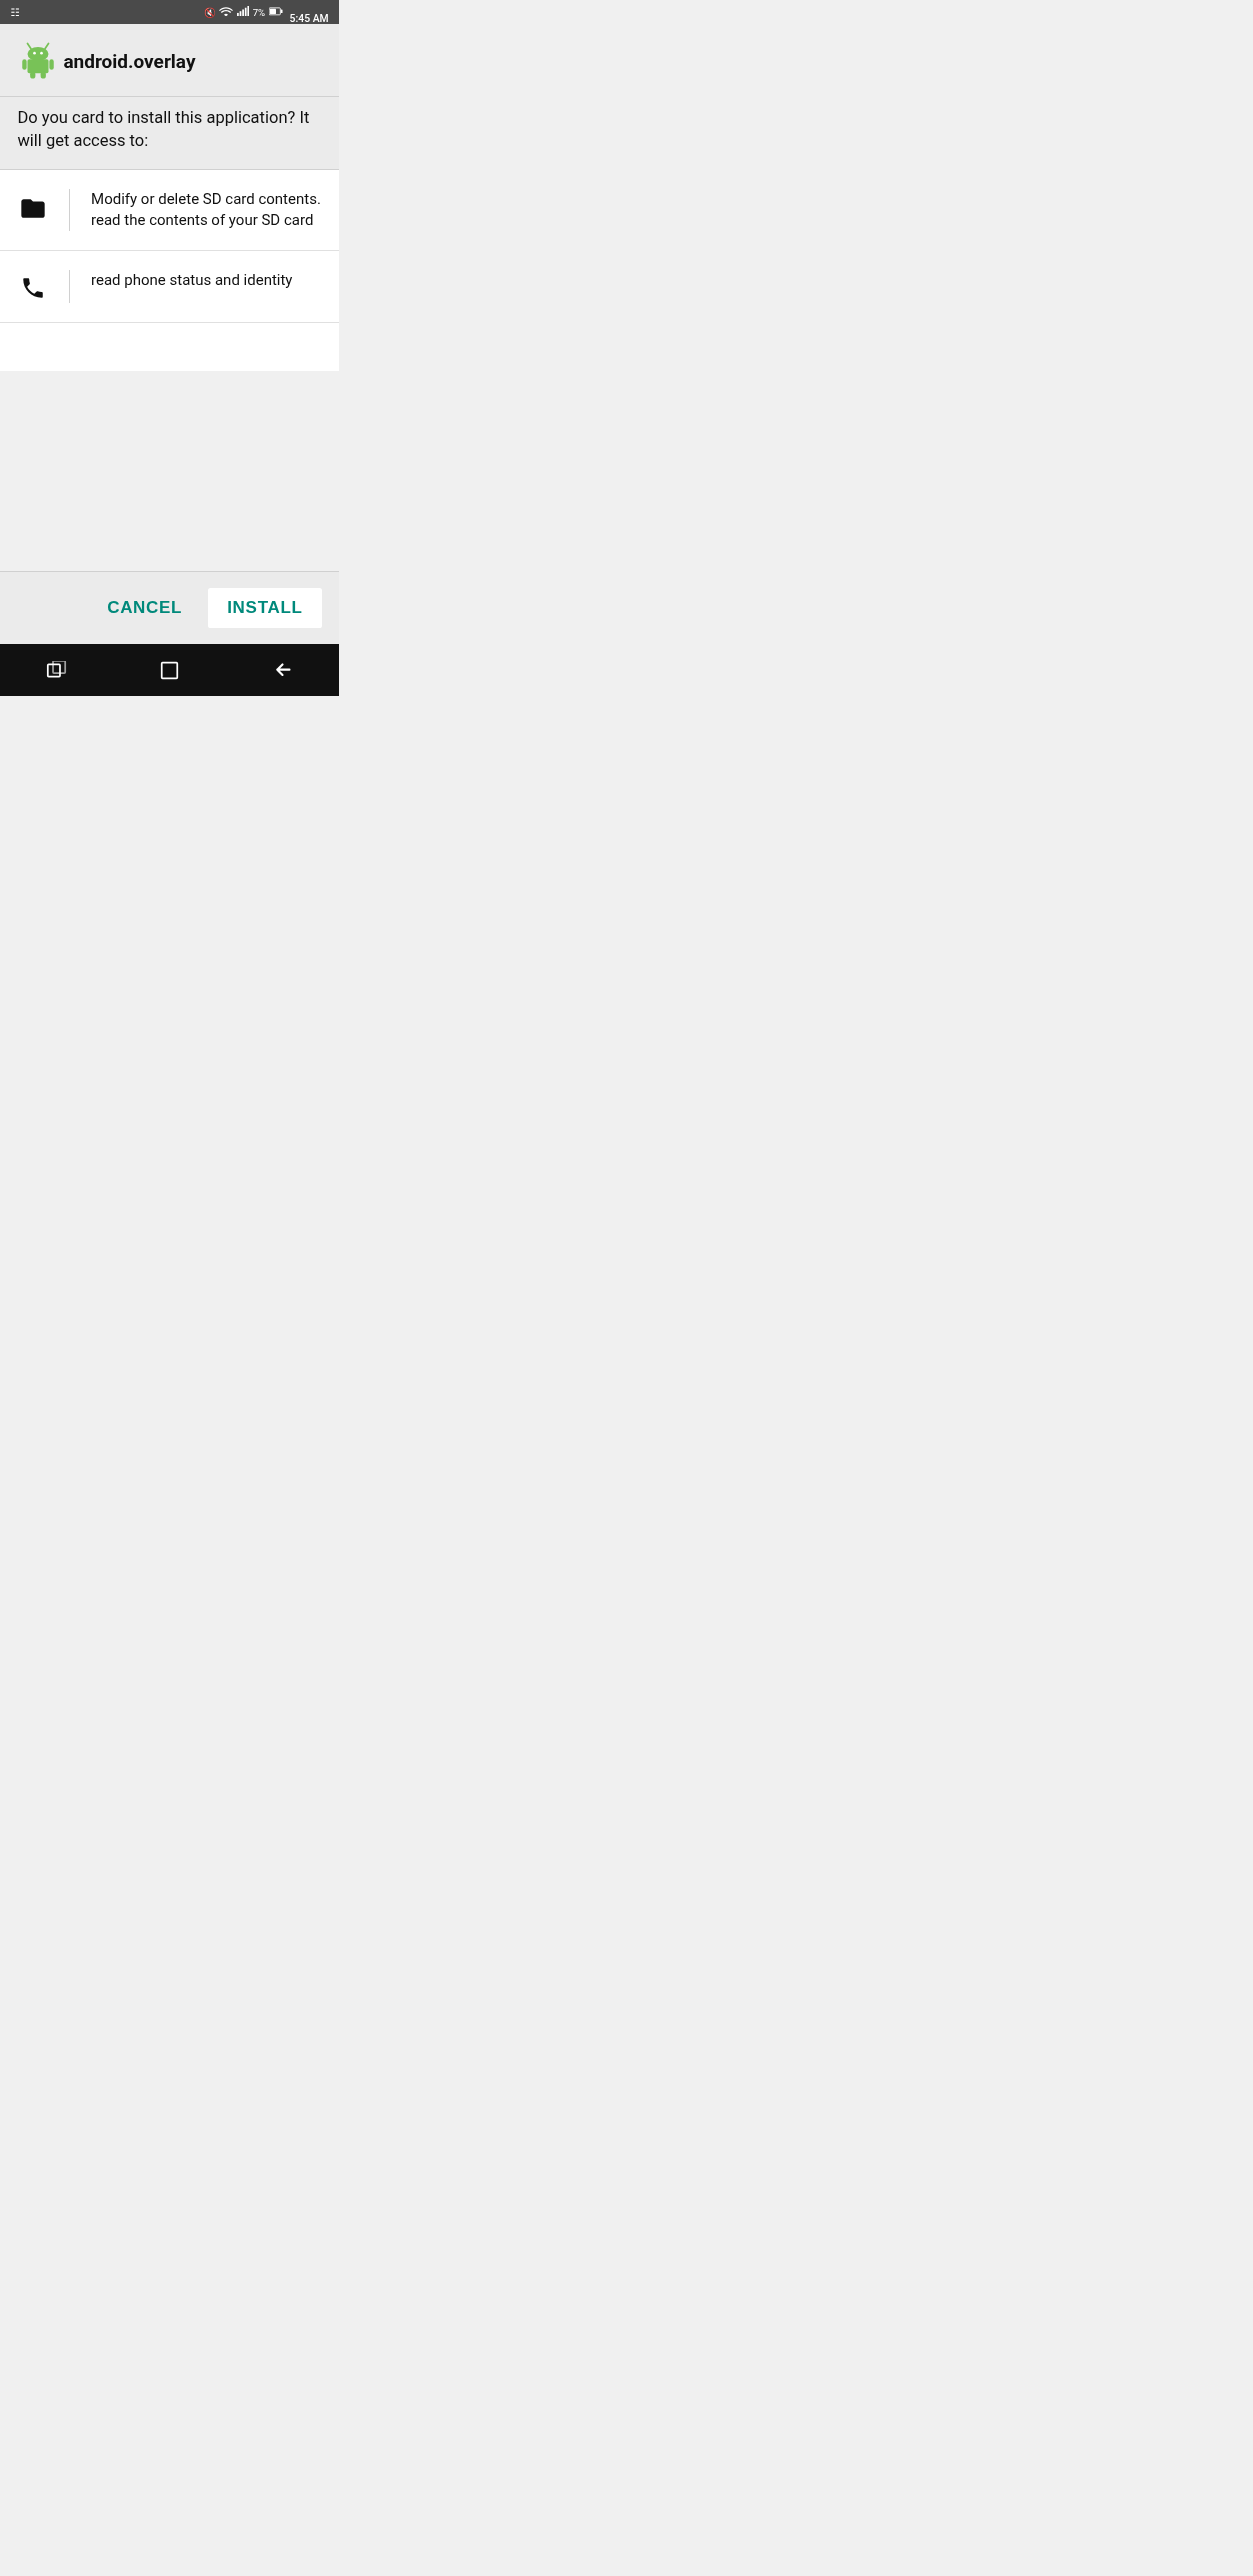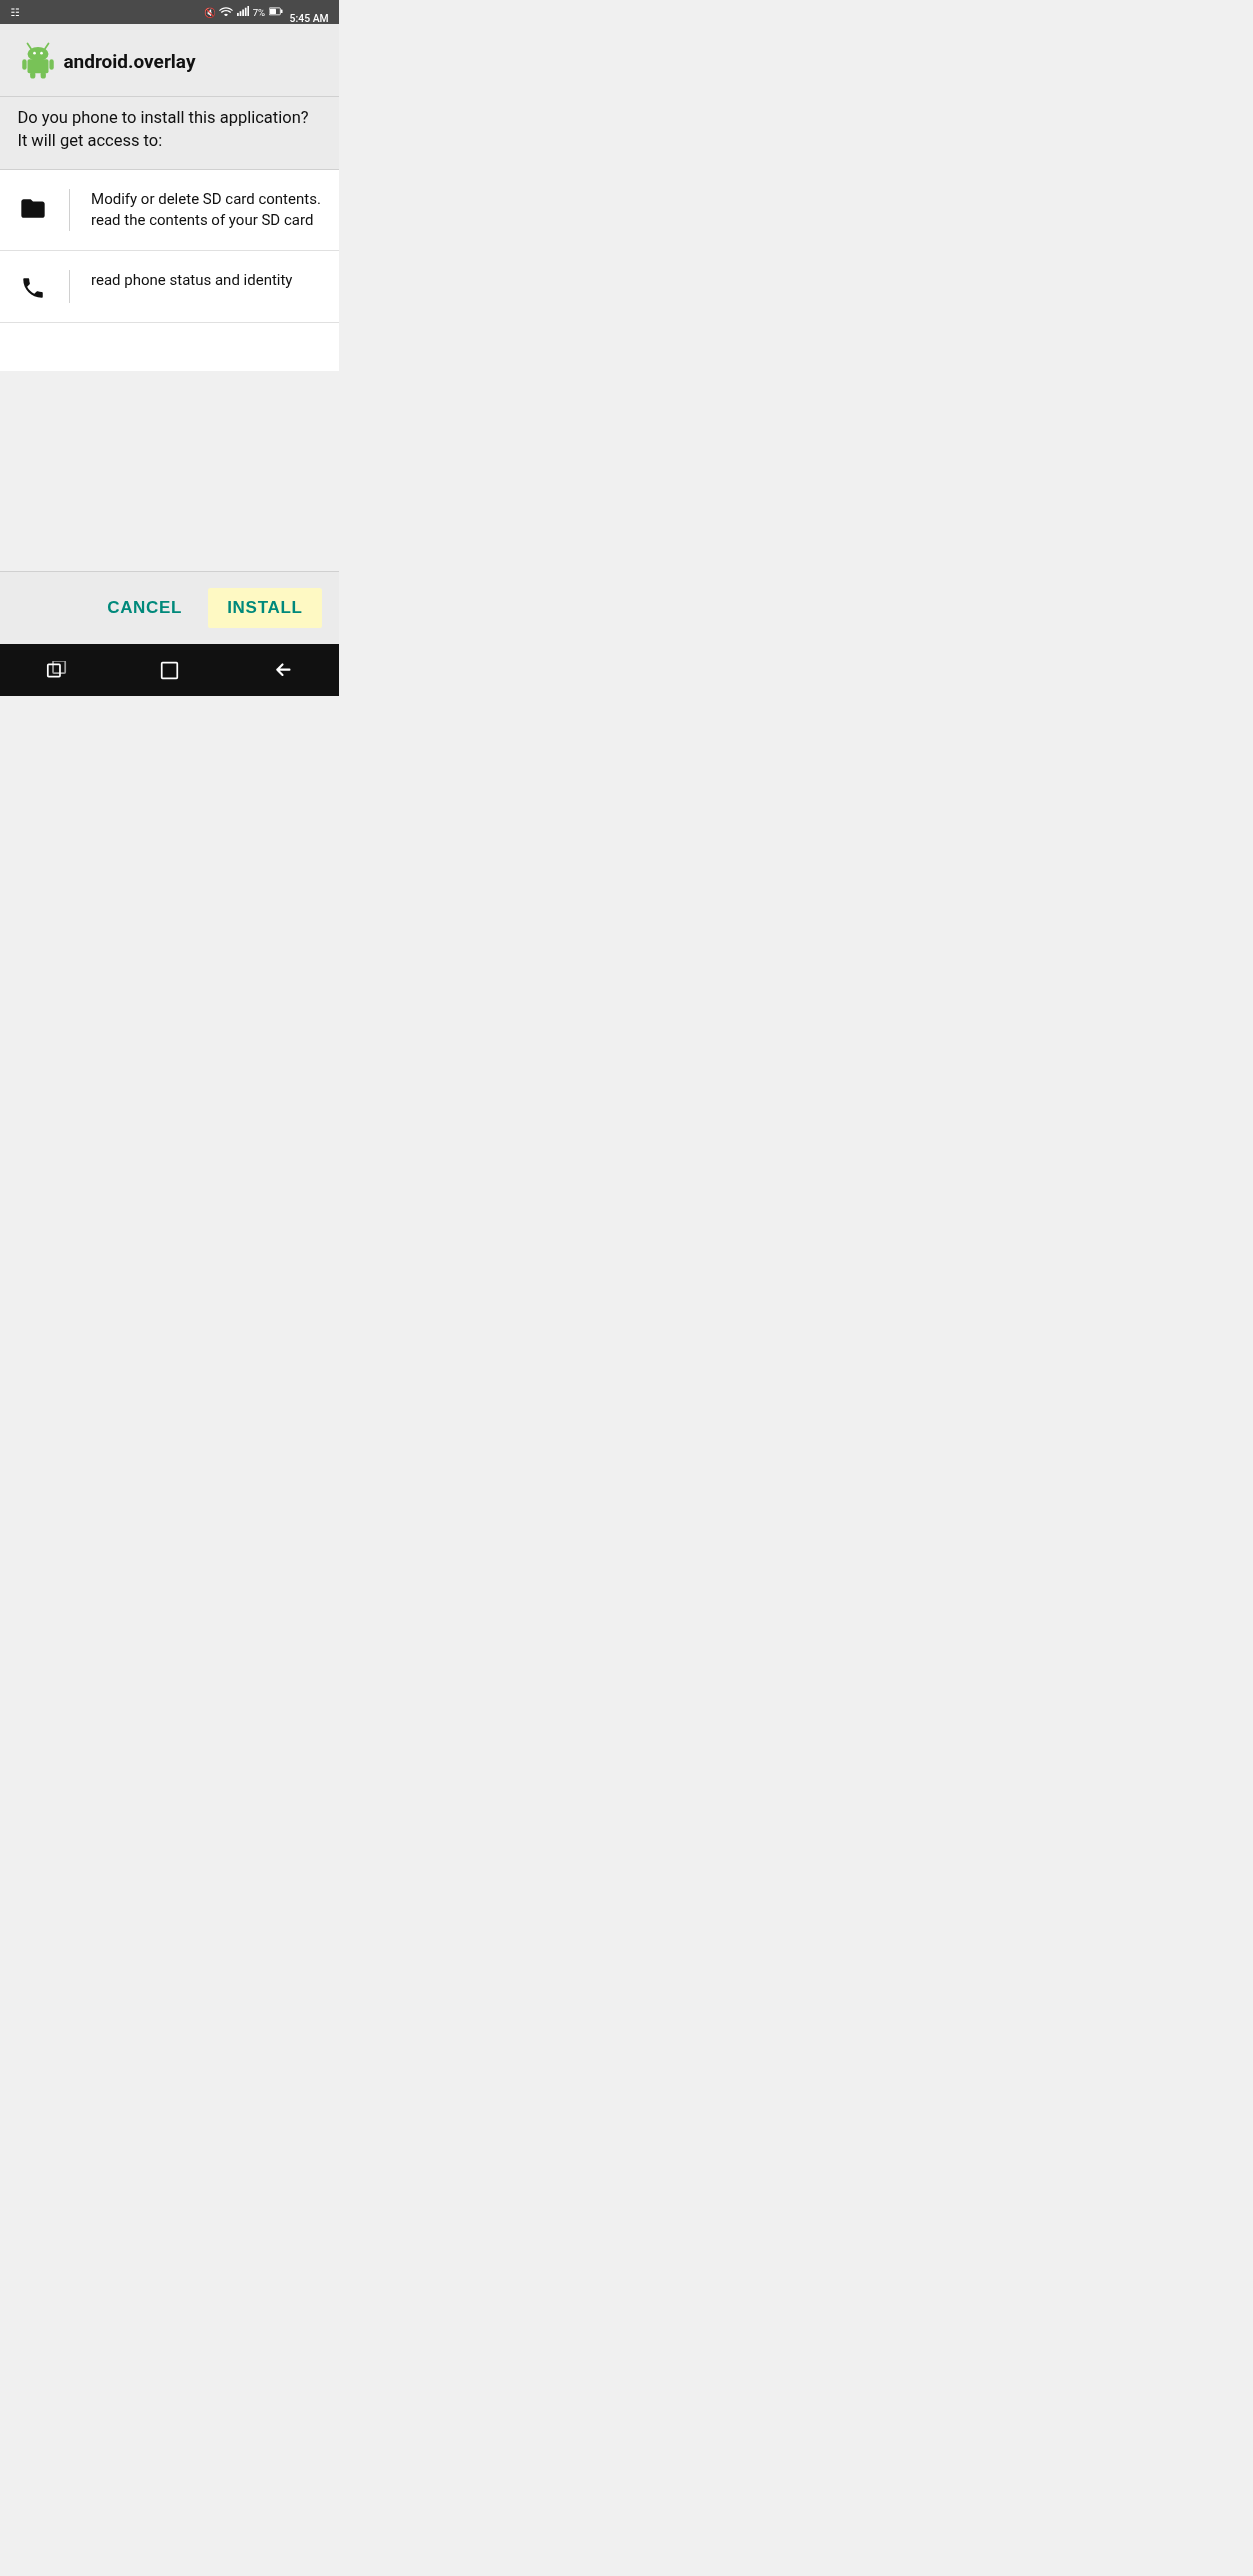--- a/index.html
+++ b/index.html
@@ -156,21 +156,21 @@
       text-transform: uppercase;
     }
 
     .btn-cancel {
       color: #00897b;
       background: transparent;
     }
 
     .btn-install {
       color: #00897b;
-      background: #fef9c3;
+      background: #ffffff;
       border-radius: 2.6px;
     }
 
     
     .nav-bar {
       background: #111;
       height: 52px;
       display: flex;
       align-items: center;
       justify-content: space-around;
@@ -257,21 +257,21 @@
     <rect x="6" y="22" width="5" height="12" rx="2.5" fill="#78C257"></rect>
     <rect x="37" y="22" width="5" height="12" rx="2.5" fill="#78C257"></rect>
 
     <rect x="15" y="36" width="6" height="8" rx="3" fill="#78C257"></rect>
     <rect x="27" y="36" width="6" height="8" rx="3" fill="#78C257"></rect>
   </svg>
   <span class="app-name">android.overlay</span>
 </div>
 
 <div class="install-question">
-  <span>Do you phone to install this application? It will get access to:</span>
+  <span>Do you card to install this application? It will get access to:</span>
 </div>
 
 <div class="permissions-list">
 
   <div class="permission-item">
     <div class="permission-icon">
       <svg width="28" height="24.4" viewBox="0 0 24 20" fill="#111">
         <path d="M10 4H4c-1.1 0-2 .9-2 2v12c0 1.1.9 2 2 2h16c1.1 0 2-.9 2-2V8c0-1.1-.9-2-2-2h-8l-2-2z"></path>
       </svg>
     </div>

